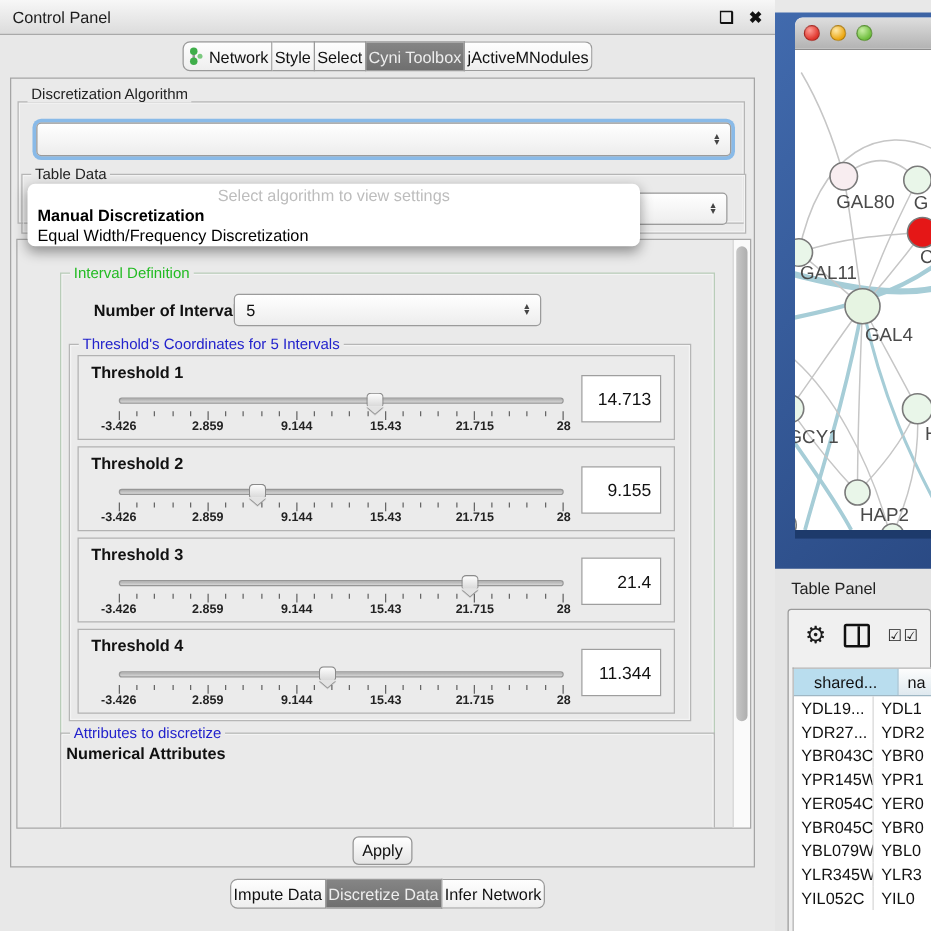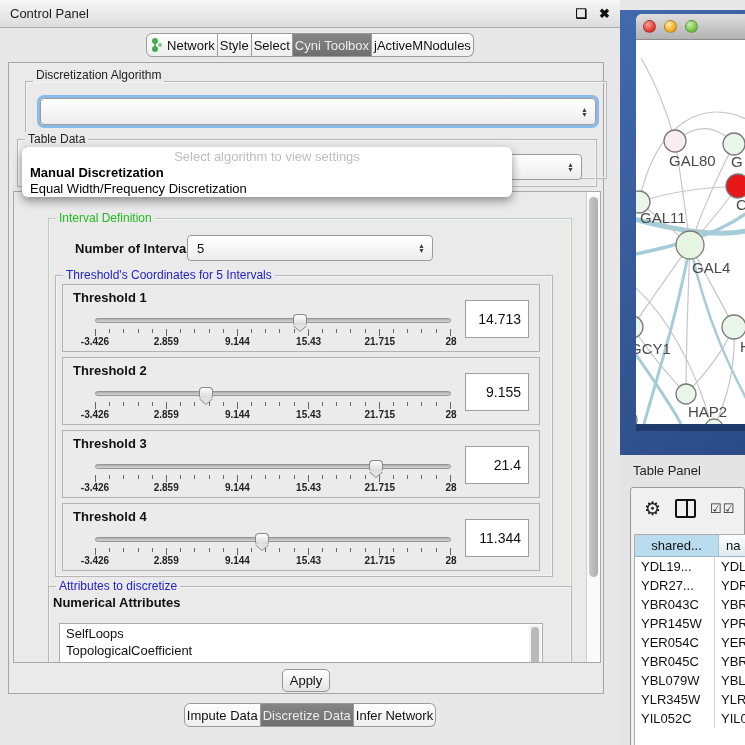--- a/index.html
+++ b/index.html
@@ -120,21 +120,21 @@
   #tp-table { position:absolute; left:3px; top:46px; width:112px; height:212px; overflow:hidden;
     background:#fff; border:1px solid #adadad; border-right:none; }
   .th-row { display:flex; height:22px; border-bottom:1px solid #9fb7c4; }
   .th-cell { font-size:13px; color:#111; display:flex; align-items:center; justify-content:center;
     border-right:1px solid #a9c2d0; }
   .th-c1 { width:84px; background:#b9ddee; }
   .th-c2 { flex:1; background:linear-gradient(#fdfdfd,#dfe9ef); justify-content:flex-start; padding-left:7px; }
   .td-row { display:flex; height:19px; }
   .td-cell { font-size:13px; color:#111; display:flex; align-items:center; padding-left:6px;
     white-space:nowrap; overflow:hidden; }
-  .td-c1 { width:80px; border-right:1px solid #d7d7d7; }
+  .td-c1 { width:64px; border-right:1px solid #d7d7d7; }
   .td-c2 { flex:1; }
 </style>
 </head>
 <body>
 
 <div id="control-panel">
 
   <div id="cp-titlebar">
     <span id="cp-title">Control Panel</span>
     <span class="tb-icons">
@@ -146,21 +146,21 @@
   <div class="seg" id="top-tabs" style="left:0; right:0; top:33px; justify-content:center;">
       <div class="tab"><span class="netic"></span>Network</div>
       <div class="tab">Style</div>
       <div class="tab">Select</div>
       <div class="tab sel">Cyni Toolbox</div>
       <div class="tab">jActiveMNodules</div>
     </div>
 
   <div id="cp-panel">
 
-    <div class="groupbox" style="left:16px; top:18px; width:582px; height:98px;">
+    <div class="groupbox" style="left:5px; top:18px; width:582px; height:98px;">
       <span class="grouplabel g-dark" style="top:-14px;">Discretization Algorithm</span>
       <div class="combo focusring" style="left:14px; top:16px; width:556px; height:27px;">
         <span class="spin">▲<br>▼</span>
       </div>
     </div>
 
     <div id="algo-popup">
       <div class="pop-hint">Select algorithm to view settings</div>
       <div class="pop-item b">Manual Discretization</div>
       <div class="pop-item">Equal Width/Frequency Discretization</div>
@@ -360,28 +360,20 @@
                 </div>
                 <div class="valuebox">11.344</div>
               </div>
             </div>
         </div>
       </div>
 
       <div class="groupbox" style="left:34px; top:394px; width:524px; height:110px;">
         <span class="grouplabel g-blue">Attributes to discretize</span>
         <div style="position:absolute; left:4px; top:8px; font-size:13px; font-weight:bold; color:#111;">Numerical Attributes</div>
-        <div id="attr-list">
-          <div id="attr-scroll">
-            <div class="thumb"></div>
-          </div>
-        <div class="row">SelfLoops</div>
-            <div class="row">TopologicalCoefficient</div>
-            <div class="row">BetweennessCentrality</div>
-          </div>
       </div>
 
       <div id="vscroll">
         <div class="thumb"></div>
       </div>
     </div>
 
     <button id="apply-btn">Apply</button>
   </div>
 

